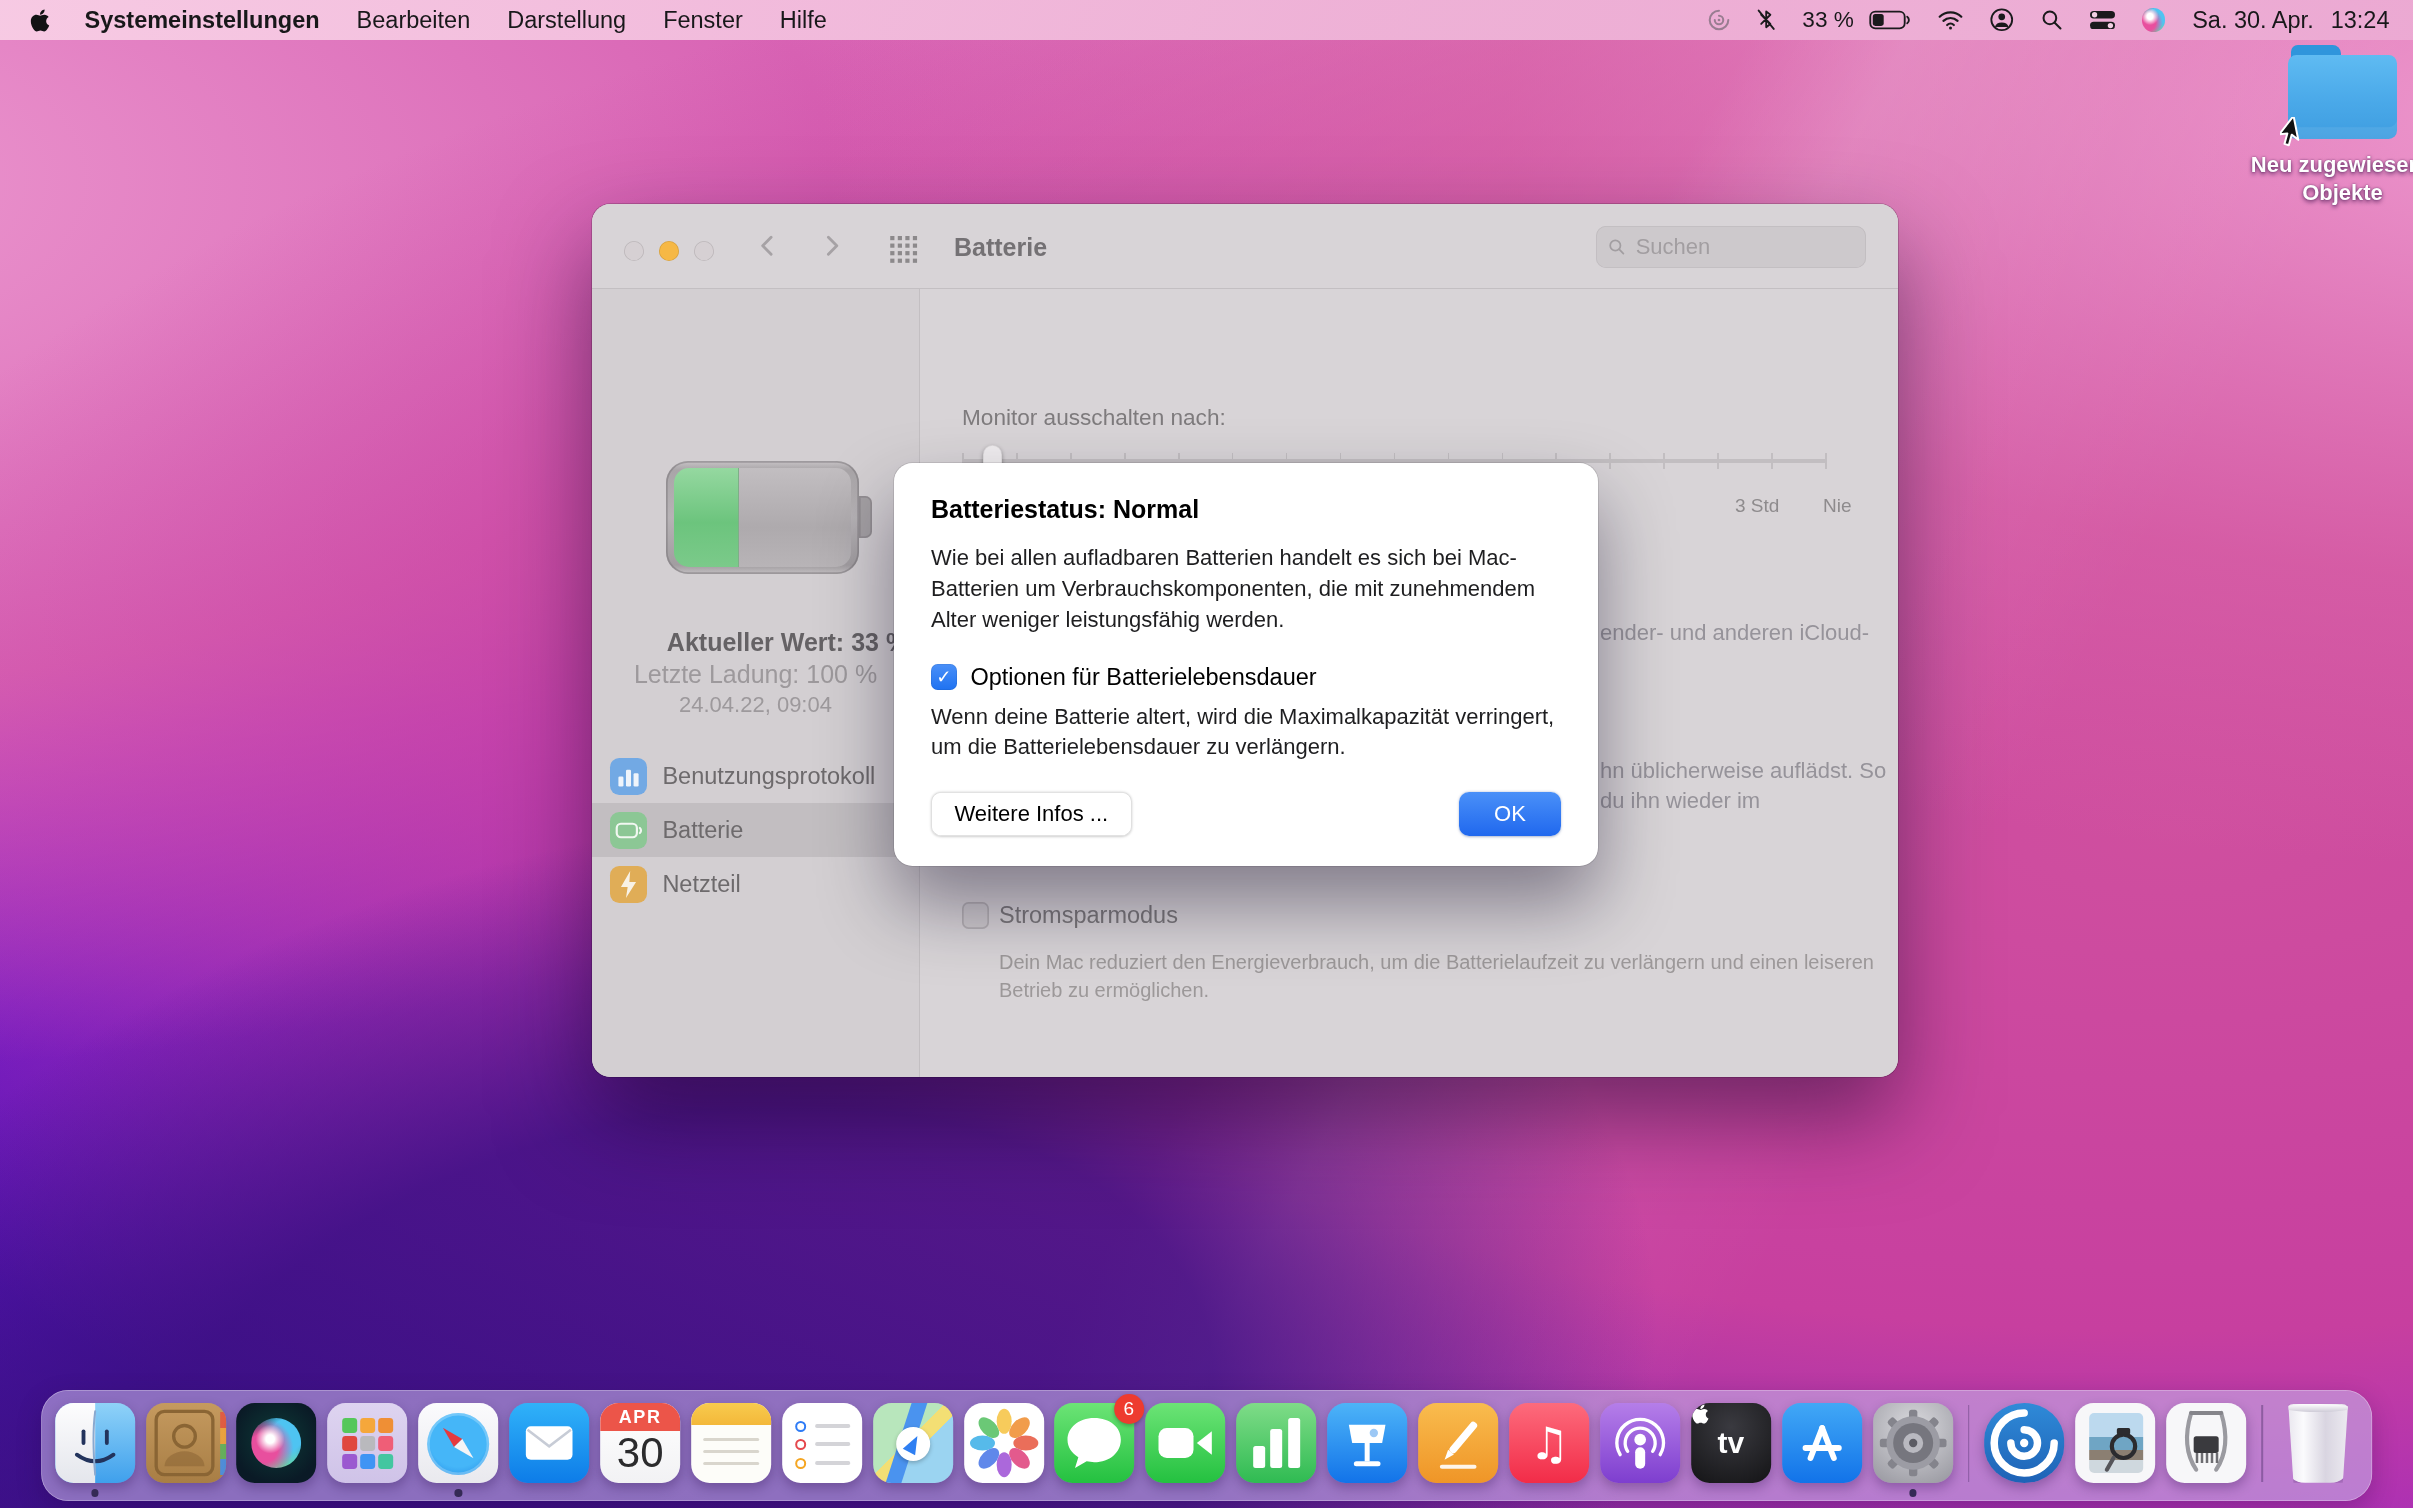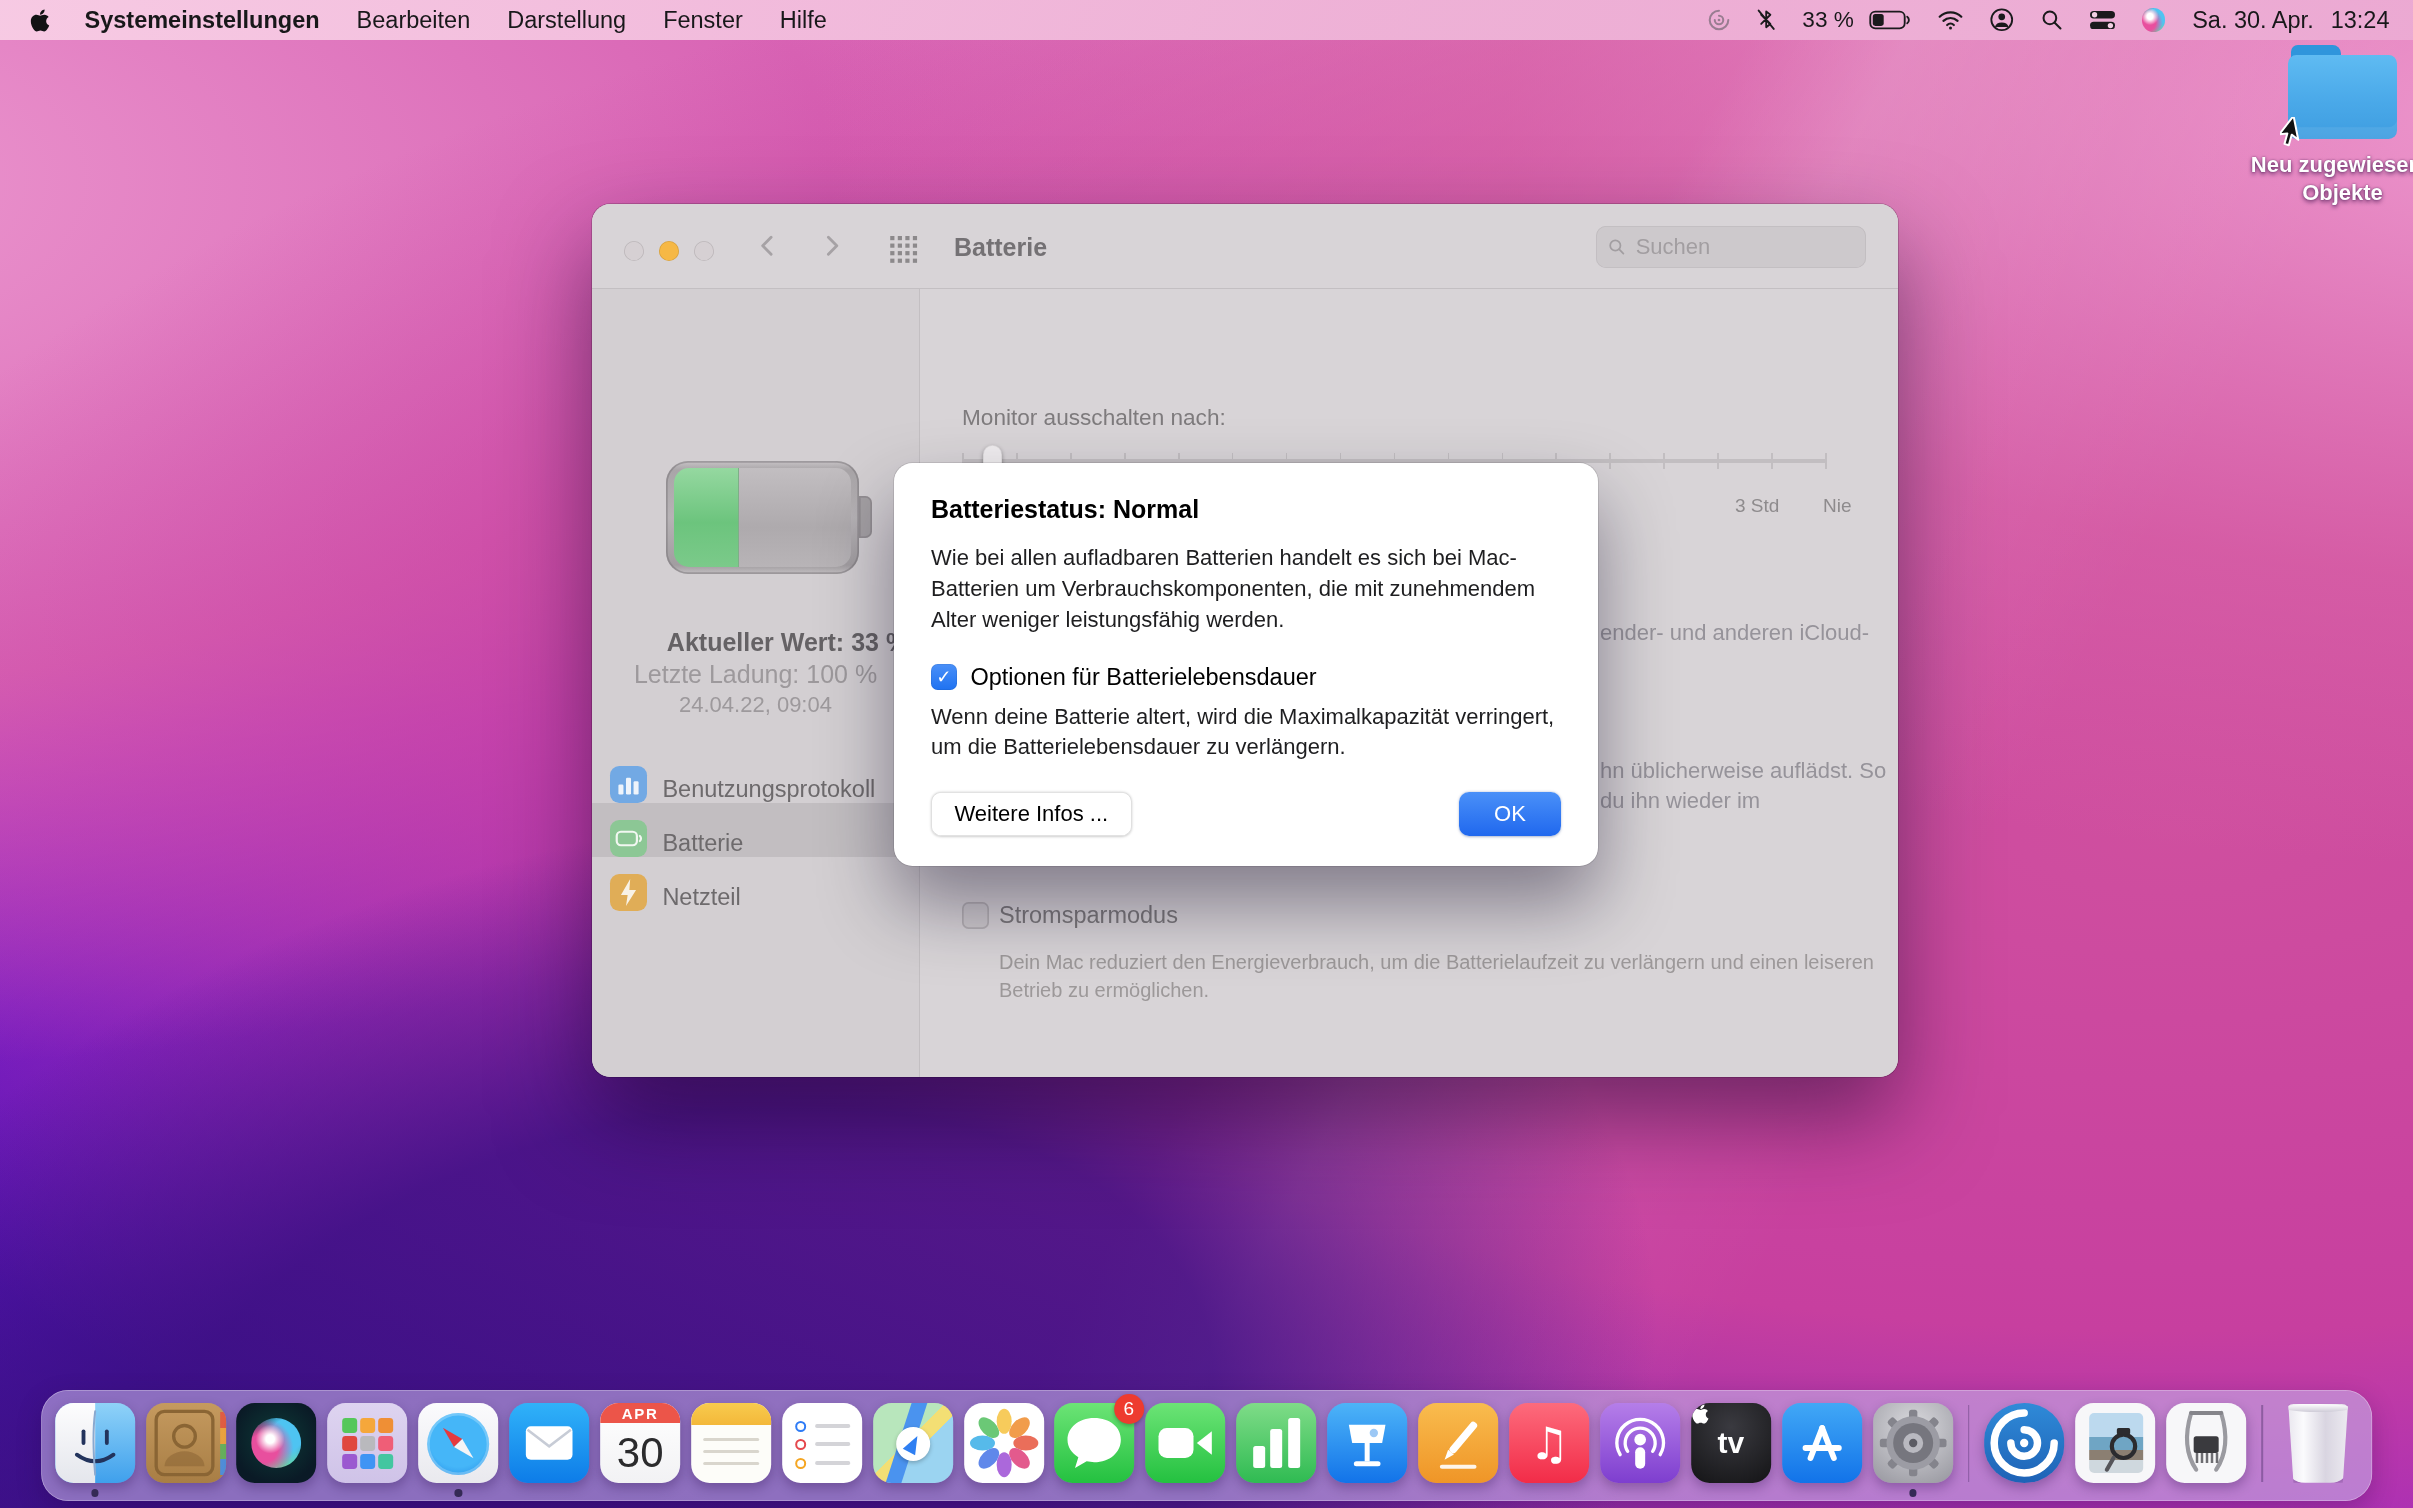--- a/index.html
+++ b/index.html
@@ -62,21 +62,21 @@
      background:linear-gradient(180deg,#c7c3c6 0%,#a9a5a8 8%,#b7b3b6 50%,#a19da0 92%,#c2bec1 100%);
      box-shadow:inset 0 0 0 1.7px rgba(120,116,119,.5);}
   .bat-inner{position:absolute;left:8.4px;top:6.7px;right:8.4px;bottom:6.7px;border-radius:15px;overflow:hidden;display:flex;}
   .bat-fill{width:36%;background:linear-gradient(180deg,#95d8a0 0%,#6cc47d 55%,#7bca8a 100%);border-right:1.7px solid #7fae88;}
   .bat-rest{flex:1;background:linear-gradient(180deg,#c2bec1 0%,#aeaaad 60%,#b8b4b7 100%);}
   .bat-cap{position:absolute;right:-13.4px;top:35px;width:13.4px;height:42px;border-radius:0 6.7px 6.7px 0;background:#a5a1a4;box-shadow:inset 0 0 0 1.7px rgba(120,116,119,.4);}
   .stat1{position:absolute;left:0;top:339px;width:327px;text-align:center;font-size:25px;font-weight:bold;color:#656265;padding-left:32px;}
   .stat2{position:absolute;left:0;top:371px;width:327px;text-align:center;font-size:25px;color:#9d999c;}
   .stat3{position:absolute;left:0;top:403px;width:327px;text-align:center;font-size:22px;color:#9d999c;}
   .side-list{position:absolute;left:0;top:460px;width:327px;}
-  .srow{position:relative;height:54px;display:flex;align-items:flex-end;padding-left:18.4px;box-sizing:border-box;gap:15px;}
+  .srow{position:relative;height:54px;display:flex;align-items:center;padding-left:18.4px;box-sizing:border-box;gap:15px;}
   .srow.sel{background:#c2bec1;}
   .srow .slabel{font-size:23.5px;color:#6d6a6c;white-space:nowrap;}
   .sic{width:37px;height:37px;border-radius:9.2px;position:relative;flex:0 0 auto;}
   .sic svg{position:absolute;inset:0;}
   .sic.chart{background:#72a9e4;}
   .sic.batt{background:#8cc795;}
   .sic.bolt{background:#e0ad57;}
   .sic.cal{background:#dedadd;}
   
   .content{position:absolute;left:328px;top:0;right:0;bottom:0;background:#d8d4d7;}
@@ -134,21 +134,21 @@
   .ic-launchpad{background:linear-gradient(180deg,#ded4f0,#cfc3e8);}
   .lp-grid{position:absolute;left:14.2px;top:14.2px;width:52px;height:52px;display:grid;grid-template-columns:repeat(3,15px);
      grid-template-rows:repeat(3,15px);gap:3.4px;}
   .lp-grid i{border-radius:3.4px;}
   .ic-safari{background:linear-gradient(180deg,#fbfbfd,#e9e9ee);}
   .saf-dial{position:absolute;left:9.2px;top:9.2px;width:62px;height:62px;border-radius:50%;
      background:radial-gradient(circle at 50% 40%,#45b6f8 0 60%,#1e86e4 100%);
      box-shadow:inset 0 0 0 2.5px rgba(255,255,255,.25);}
   .ic-mail{background:linear-gradient(180deg,#30b2f9,#0d7ce8);}
   .ic-cal{background:linear-gradient(180deg,#ffffff,#f2f2f4);}
-  .cal-head{position:absolute;left:0;top:0;right:0;height:20px;background:#ec5549;color:#fff;font-size:15px;font-weight:bold;
+  .cal-head{position:absolute;left:0;top:0;right:0;height:28px;background:#ec5549;color:#fff;font-size:18px;font-weight:bold;
      display:flex;align-items:center;justify-content:center;letter-spacing:1.7px;}
   .cal-day{position:absolute;left:0;top:20px;right:0;bottom:0;display:flex;align-items:center;justify-content:center;
      font-size:42px;font-weight:300;color:#2b2b2d;text-align:right;}
   .ic-notes{background:#fdfdf9;}
   .ic-notes .ntop{position:absolute;left:0;top:0;right:0;height:22px;background:linear-gradient(180deg,#f8cb4e,#f3b83a);}
   .ic-notes .nl{position:absolute;left:11.7px;right:11.7px;height:2.5px;background:#d9d6cd;border-radius:1.7px;}
   .ic-rem{background:#fff;}
   .rrow{position:absolute;left:13.4px;right:11.7px;height:11.7px;display:flex;align-items:center;gap:8.4px;}
   .rdot{width:11px;height:11px;border-radius:50%;box-sizing:border-box;}
   .rline{flex:1;height:3.4px;border-radius:1.7px;background:#d4d4d8;}

